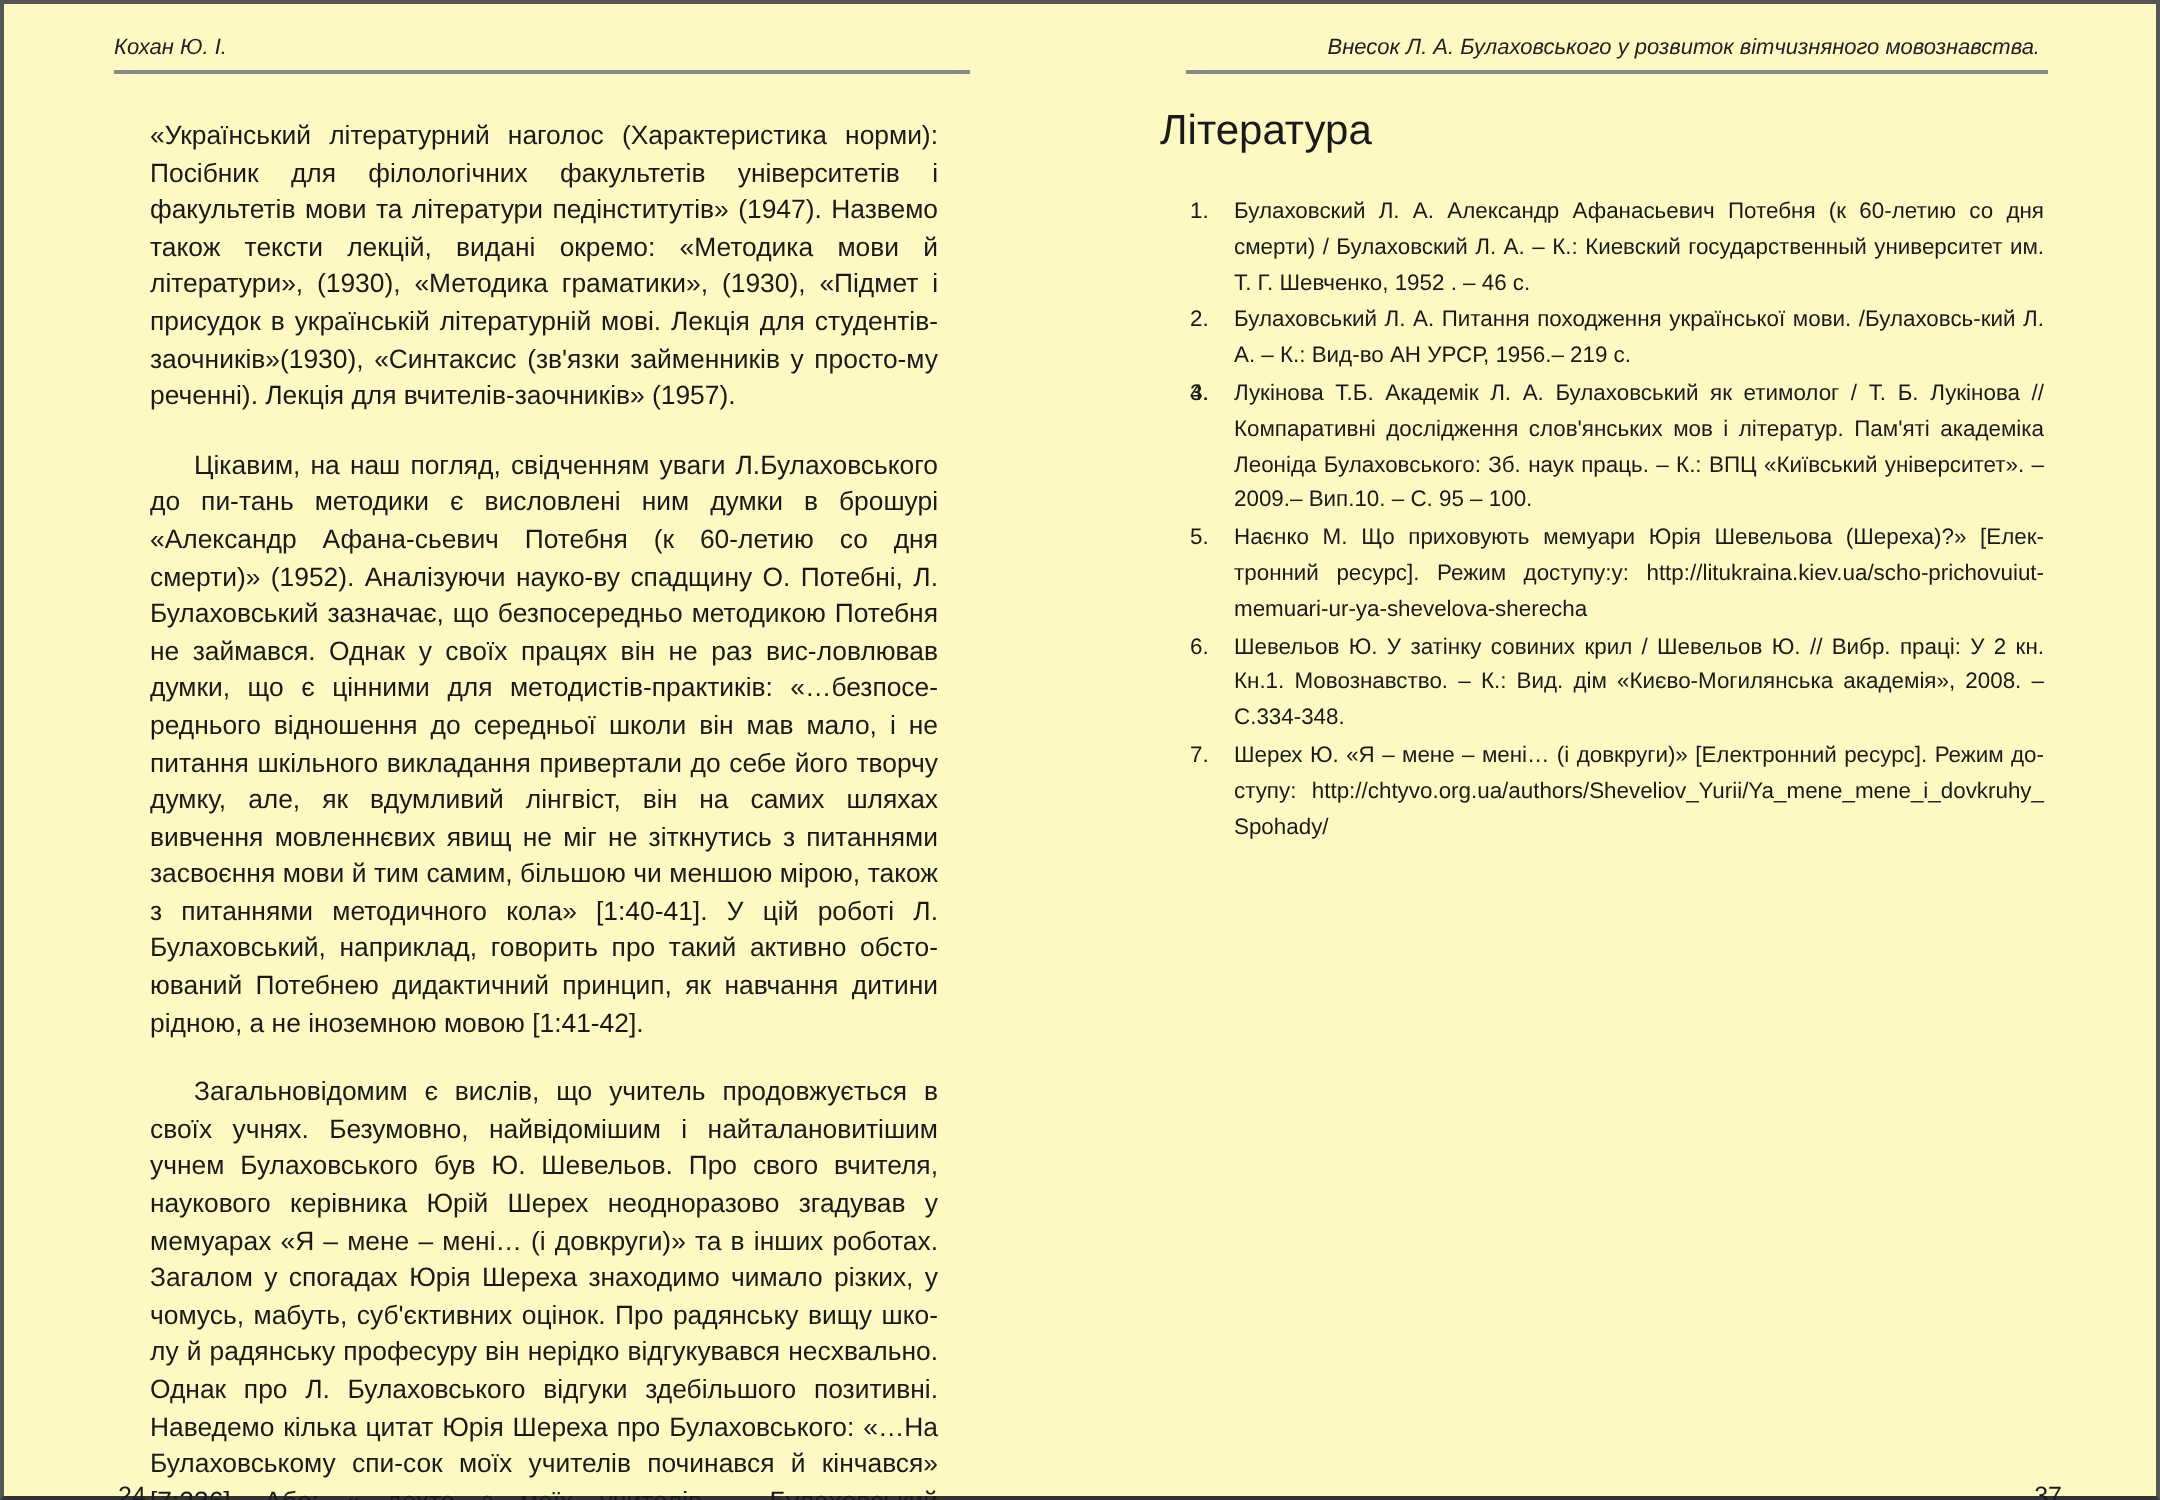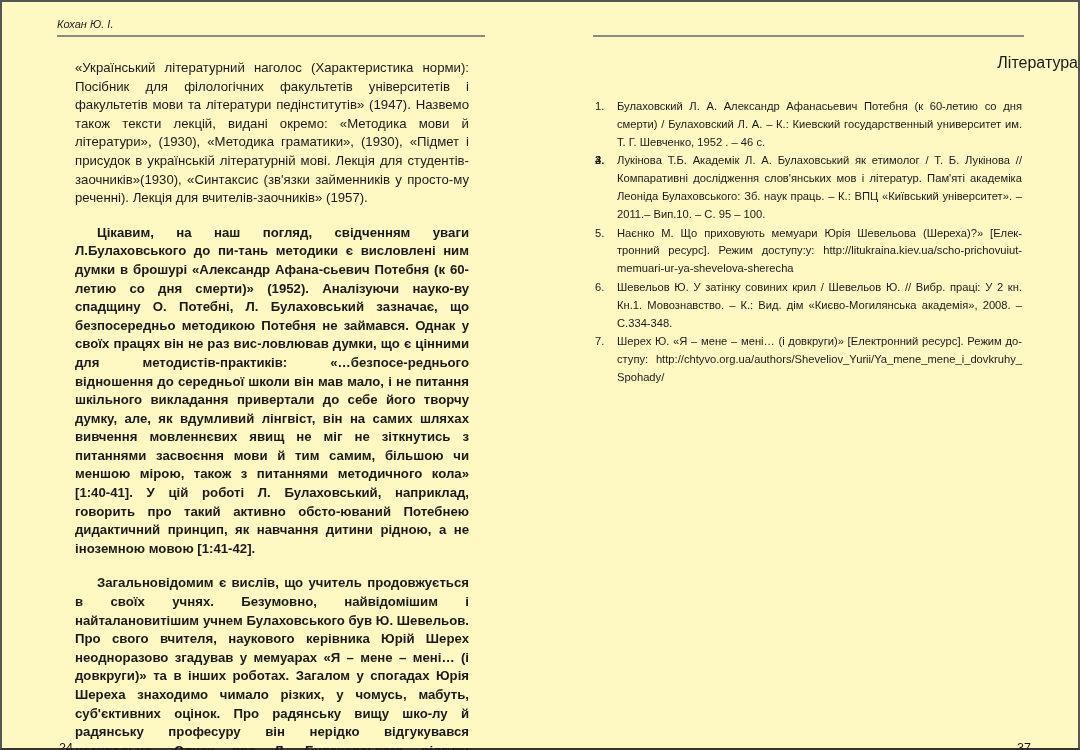--- a/index.html
+++ b/index.html
@@ -31,31 +31,31 @@
     }
     .page-left .head-rule { left: 55px; width: 428px; }
     .page-right .head-rule { left: 53px; width: 431px; }
 
     .body-text {
       position: absolute; left: 57px; top: 41px; width: 426px;
       font-size: 13.2px; line-height: 18.6px; text-align: justify;
       hyphens: manual;
     }
     .body-text p { margin: 16px; text-indent: 0; }
-    .body-text p.indent { text-indent: 22px; margin-top: 3px; font-weight: bold; }
+    .body-text p.indent { text-indent: 22px; margin-top: 3px; }
 
     .page-number {
       position: absolute; top: 717px; font-size: 12.5px; margin-top: 22px;
     }
     .page-left .page-number { left: 57px; }
     .page-right .page-number { left: 1003px; left: auto; right: 47px; }
 
     .section-title {
       position: absolute; top: 52px; left: 0; width: 100%;
-      text-align: right; font-size: 16px; padding-left: 40px; box-sizing: border-box;
+      text-align: left; font-size: 21px; padding-left: 40px; box-sizing: border-box;
     }
     .ref-list {
       position: absolute; left: 55px; top: 96px; width: 427px;
       margin: 0; padding: 0; list-style: none;
       font-size: 11.2px; line-height: 17.8px;
     }
     .ref-item { position: relative; padding-left: 22px; text-align: justify; margin-bottom: 1px; }
     .ref-num { position: absolute; left: 0; top: 0; }
     .ref-text { word-break: break-word; }
   </style>
@@ -73,38 +73,40 @@
       <p class="indent">Цікавим, на наш погляд, свідченням уваги Л.Булаховського до пи-тань методики є висловлені ним думки в брошурі «Александр Афана-сьевич Потебня (к 60-летию со дня смерти)» (1952). Аналізуючи науко-ву спадщину О. Потебні, Л. Булаховський зазначає, що безпосередньо методикою Потебня не займався. Однак у своїх працях він не раз вис-ловлював думки, що є цінними для методистів-практиків: «…безпосе-реднього відношення до середньої школи він мав мало, і не питання шкільного викладання привертали до себе його творчу думку, але, як вдумливий лінгвіст, він на самих шляхах вивчення мовленнєвих явищ не міг не зіткнутись з питаннями засвоєння мови й тим самим, більшою чи меншою мірою, також з питаннями методичного кола» [1:40-41]. У цій роботі Л. Булаховський, наприклад, говорить про такий активно обсто-юваний Потебнею дидактичний принцип, як навчання дитини рідною, а не іноземною мовою [1:41-42].</p>
       <p class="indent">Загальновідомим є вислів, що учитель продовжується в своїх учнях. Безумовно, найвідомішим і найталановитішим учнем Булаховського був Ю. Шевельов. Про свого вчителя, наукового керівника Юрій Шерех неодноразово згадував у мемуарах «Я – мене – мені… (і довкруги)» та в інших роботах. Загалом у спогадах Юрія Шереха знаходимо чимало різких, у чомусь, мабуть, суб'єктивних оцінок. Про радянську вищу шко-лу й радянську професуру він нерідко відгукувався несхвально. Однак про Л. Булаховського відгуки здебільшого позитивні. Наведемо кілька цитат Юрія Шереха про Булаховського: «…На Булаховському спи-сок моїх учителів починався й кінчався» [7:236]. Або: «…дехто з моїх учителів – Булаховський (виділення наше – Ю. К.), Білецький, Шамрай, Німчинов, Наконечний – були добрі вчителі» [7:335].</p>
       <p class="indent">Ученицею Л. Булаховського є Т. Лукінова, науковим керівником якої в аспірантурі (1951–1954) був Леонід Арсенійович. Вона багато зроби-ла для видання як творів самого Булаховського, так і низки наукових праць про нього та присвячених йому.</p>
 
     </div>
 
     <div class="page-number">24</div>
   </div>
 
   <div class="page page-right">
+    <div class="running-head">Внесок Л. А. Булаховського у розвиток вітчизняного мовознавства.</div>
     <div class="head-rule"></div>
 
     <div class="section-title">Література</div>
 
     <ol class="ref-list">
       <li class="ref-item">
         <span class="ref-num">1.</span>
         <span class="ref-text">Булаховский Л. А. Александр Афанасьевич Потебня (к 60-летию со дня смерти) / Булаховский Л. А. – К.: Киевский государственный университет им. Т. Г. Шевченко, 1952 . – 46 с.</span>
       </li>
       <li class="ref-item">
         <span class="ref-num">2.</span>
+        <span class="ref-text">Булаховський Л. А. Питання походження української мови. /Булаховсь-кий Л. А. – К.: Вид-во АН УРСР, 1956.– 219 с.</span>
       </li>
       <li class="ref-item">
         <span class="ref-num">3.</span>
       </li>
       <li class="ref-item">
         <span class="ref-num">4.</span>
-        <span class="ref-text">Лукінова Т.Б. Академік Л. А. Булаховський як етимолог / Т. Б. Лукінова // Компаративні дослідження слов'янських мов і літератур. Пам'яті академіка Леоніда Булаховського: Зб. наук праць. – К.: ВПЦ «Київський університет». – 2011.– Вип.10. – С. 95 – 100.</span>
+        <span class="ref-text">Лукінова Т.Б. Академік Л. А. Булаховський як етимолог / Т. Б. Лукінова // Компаративні дослідження слов'янських мов і літератур. Пам'яті академіка Леоніда Булаховського: Зб. наук праць. – К.: ВПЦ «Київський університет». – 2009.– Вип.10. – С. 95 – 100.</span>
       </li>
       <li class="ref-item">
         <span class="ref-num">5.</span>
         <span class="ref-text">Наєнко М. Що приховують мемуари Юрія Шевельова (Шереха)?» [Елек-тронний ресурс]. Режим доступу:у: http://litukraina.kiev.ua/scho-prichovuiut-memuari-ur-ya-shevelova-sherecha</span>
       </li>
       <li class="ref-item">
         <span class="ref-num">6.</span>
         <span class="ref-text">Шевельов Ю. У затінку совиних крил / Шевельов Ю. // Вибр. праці: У 2 кн. Кн.1. Мовознавство. – К.: Вид. дім «Києво-Могилянська академія», 2008. – С.334-348.</span>
       </li>
       <li class="ref-item">

